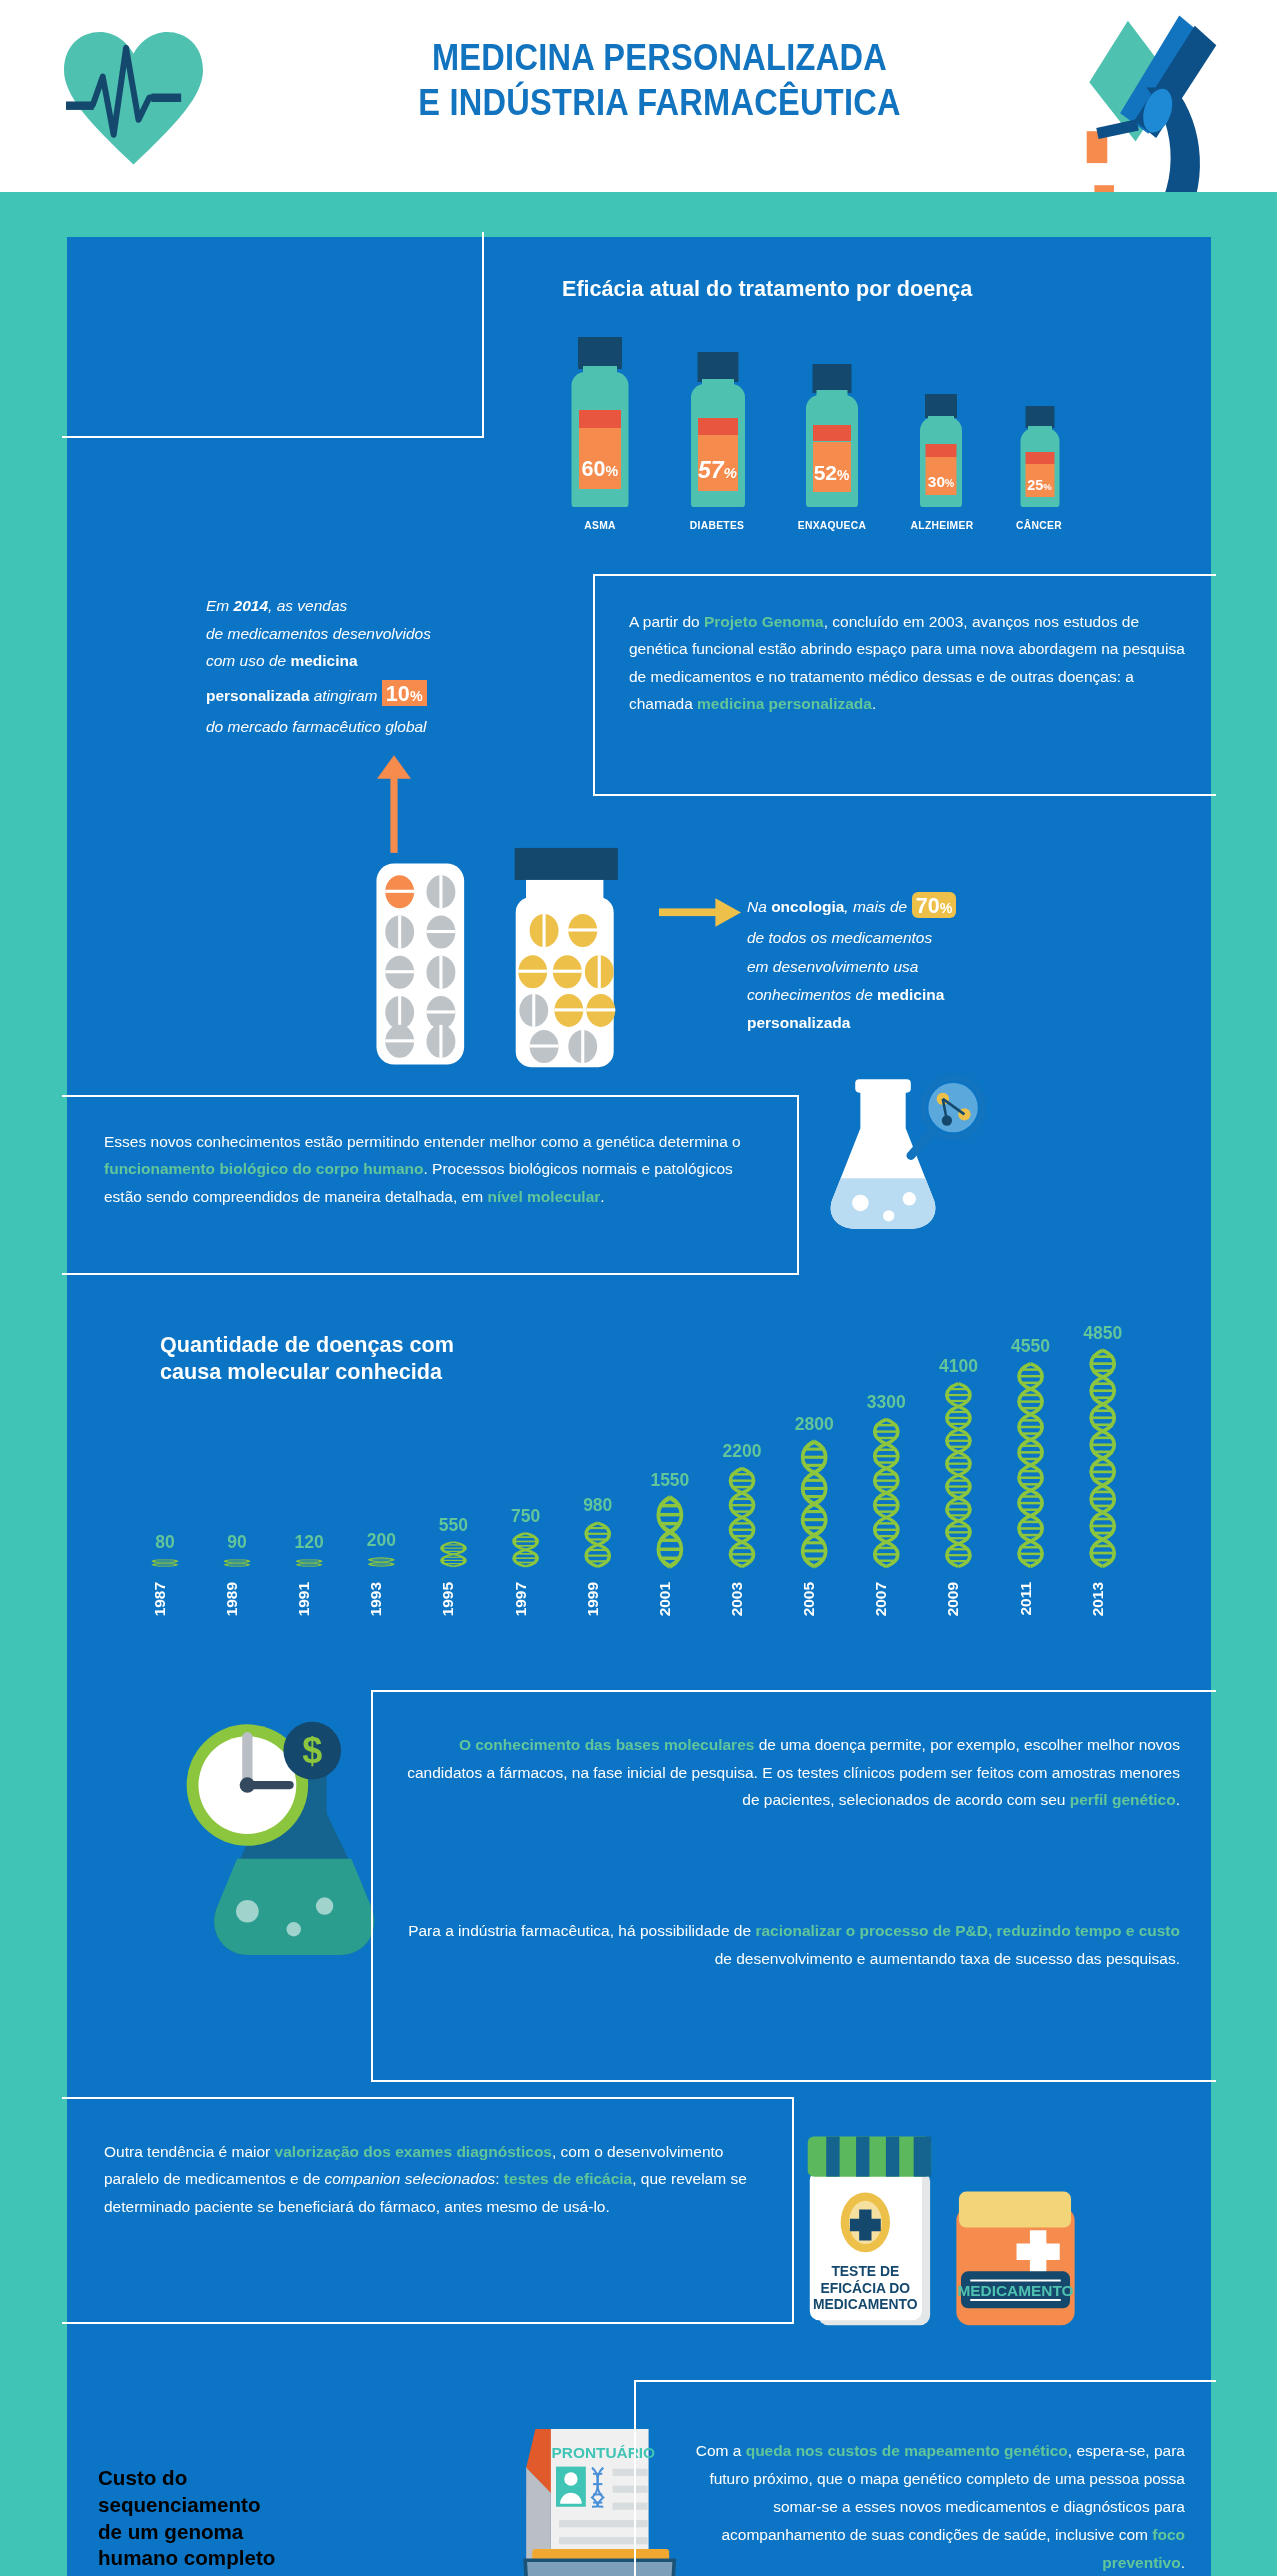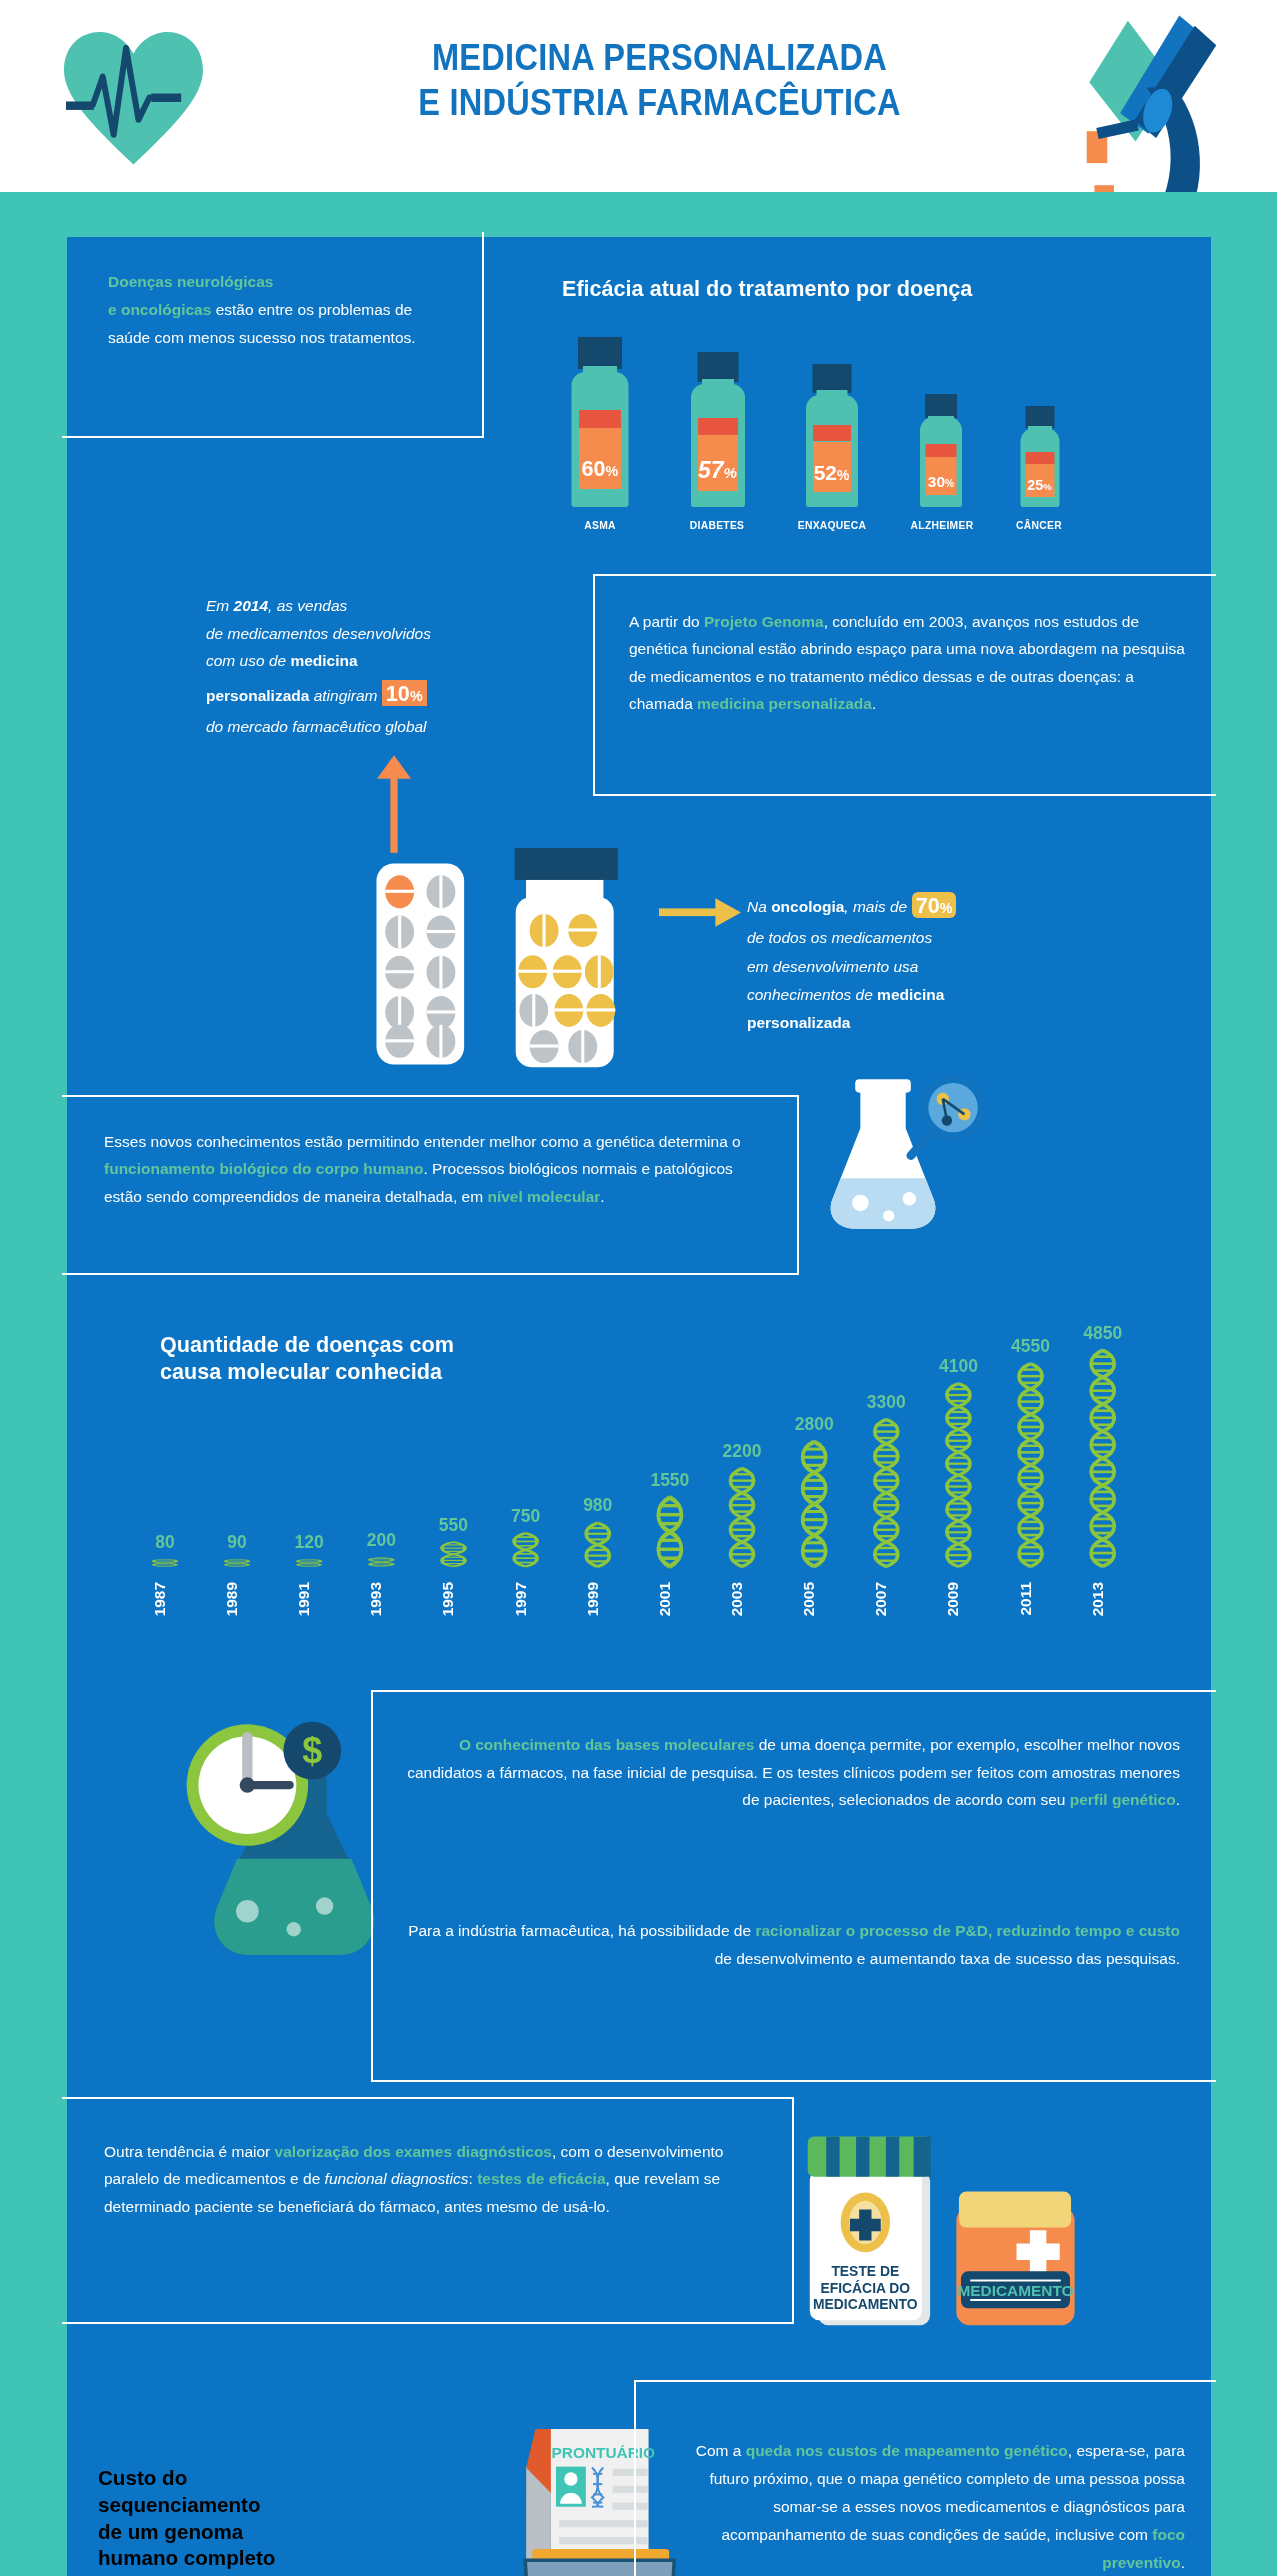--- a/index.html
+++ b/index.html
@@ -98,24 +98,20 @@
         <rect x="140" y="230" width="80" height="22" fill="#0d4f87" transform="rotate(-12 180 241)"></rect>
       </svg>
     </div>
   </div>
 
   <div class="teal-band"></div>
 
   <div class="canvas">
 
     <div class="panel" style="left:-5.2px; top:-5.2px; width:422px; height:206px; border-left:none; border-top:none;">
-    </div>
-    <div class="txt" style="position:absolute; left:41px; top:31px; width:340px; font-size:15.5px; line-height:1.82;">
-      <span class="g">Doenças neurológicas</span><br>
-      <span class="g">e oncológicas</span><span> estão entre os problemas de saúde com menos sucesso nos tratamentos.</span>
     </div>
 
     <div class="hdr" style="position:absolute; left:495px; top:39px;">Eficácia atual do tratamento por doença</div>
 
     <div class="bottles" style="left:484px; top:98px;">
 
       <div class="bottle" style="left:10.3px; width:77px; height:170px;">
         <div class="b-cap" style="top:0; width:44px; height:32px;"></div>
         <div class="b-body" style="width:57px; height:135px; bottom:0;"></div>
         <div class="b-neck" style="top:29px; width:34px; height:24px;"></div>
@@ -406,21 +402,21 @@
     <div class="panel" style="left:304px; top:1453px; width:845px; height:392px; border-right:none;"></div>
     <div class="txt" style="position:absolute; left:340px; top:1494px; width:773px; line-height:1.78; text-align:right;">
       <span class="g">O conhecimento das bases moleculares</span><span> de uma doença permite, por exemplo, escolher melhor novos candidatos a fármacos, na fase inicial de pesquisa. E os testes clínicos podem ser feitos com amostras menores de pacientes, selecionados de acordo com seu </span><span class="g">perfil genético</span><span>.</span>
     </div>
     <div class="txt" style="position:absolute; left:340px; top:1680px; width:773px; line-height:1.78; text-align:right;">
       <span>Para a indústria farmacêutica, há possibilidade de </span><span class="g">racionalizar o processo de P&amp;D, reduzindo tempo e custo</span><span> de desenvolvimento e aumentando taxa de sucesso das pesquisas.</span>
     </div>
 
     <div class="panel" style="left:-5.2px; top:1860px; width:732px; height:227px; border-left:none;"></div>
     <div class="txt" style="position:absolute; left:37px; top:1901px; width:649px; line-height:1.76;">
-      <span>Outra tendência é maior </span><span class="g">valorização dos exames diagnósticos</span><span>, com o desenvolvimento paralelo de medicamentos e de </span><span class="i">funcional diagnostics</span><span>: </span><span class="g">testes de eficácia</span><span>, que revelam se determinado paciente se beneficiará do fármaco, antes mesmo de usá-lo.</span>
+      <span>Outra tendência é maior </span><span class="g">valorização dos exames diagnósticos</span><span>, com o desenvolvimento paralelo de medicamentos e de </span><span class="i">companion selecionados</span><span>: </span><span class="g">testes de eficácia</span><span>, que revelam se determinado paciente se beneficiará do fármaco, antes mesmo de usá-lo.</span>
     </div>
 
     <div style="position:absolute; left:732px; top:1880px; width:361px; height:216px;">
       <svg width="361" height="216" viewBox="0 0 700 420">
         <rect x="36" y="105" width="218" height="300" rx="20" fill="#e3e7e8"></rect>
         <rect x="20" y="105" width="218" height="290" rx="18" fill="#ffffff"></rect>
         <rect x="16" y="38" width="240" height="78" rx="12" fill="#5cb85c"></rect>
         <g fill="#15648f">
           <rect x="52" y="38" width="26" height="78"></rect>
             <rect x="110" y="38" width="26" height="78"></rect>

